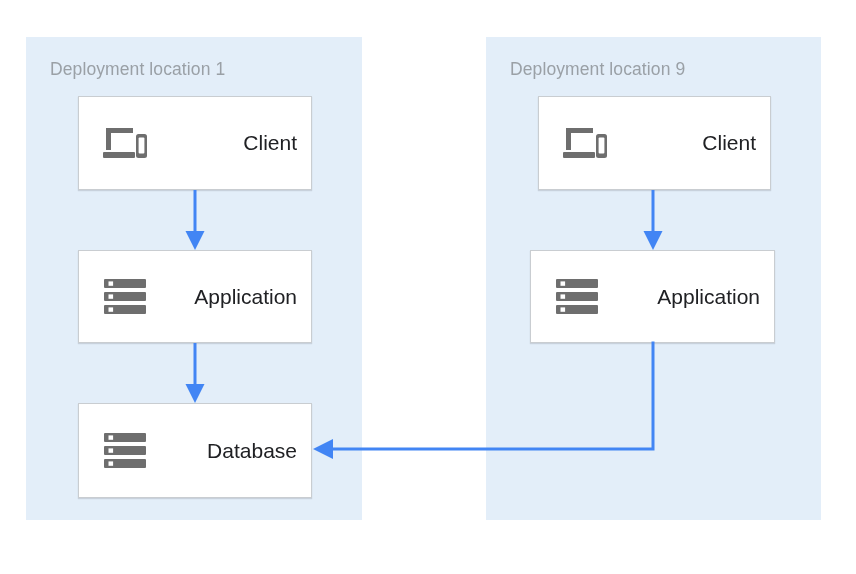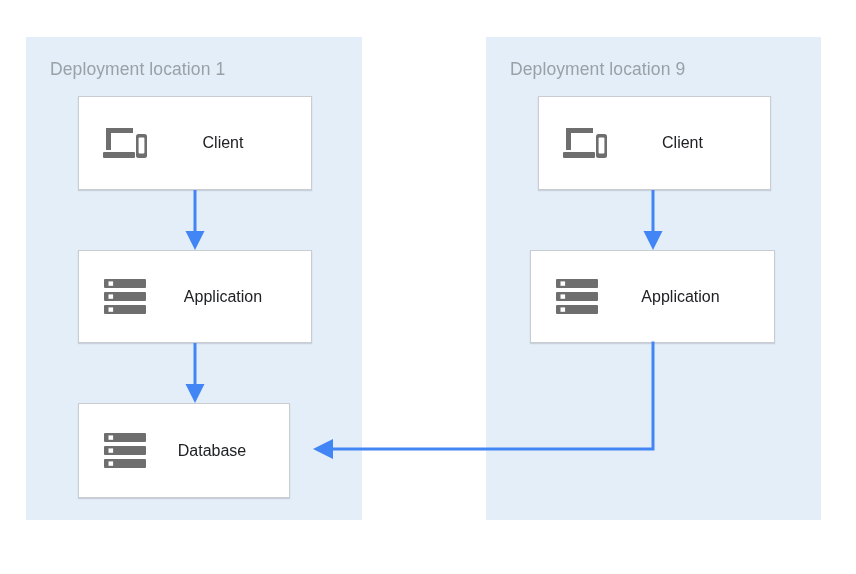--- a/index.html
+++ b/index.html
@@ -54,31 +54,31 @@
     flex: 0 0 auto;
     width: 48px;
     height: 48px;
     margin-left: 22px;
     display: flex;
     align-items: center;
     justify-content: center;
   }
   .node-label {
     flex: 1 1 auto;
-    text-align: center;
-    font-size: 16px;
+    text-align: right;
+    font-size: 21px;
     color: #202124;
     padding-right: 14px;
     white-space: nowrap;
   }
 
   
   #node-client-1 { left: 78px;  top: 96px;  width: 234px; height: 94px; }
   #node-app-1    { left: 78px;  top: 250px; width: 234px; height: 93px; }
-  #node-db-1     { left: 78px;  top: 403px; width: 212px; height: 95px; }
+  #node-db-1     { left: 78px;  top: 403px; width: 234px; height: 95px; }
   #node-client-2 { left: 538px; top: 96px;  width: 233px; height: 94px; }
   #node-app-2    { left: 530px; top: 250px; width: 245px; height: 93px; }
 
   
   #connectors {
     position: absolute;
     left: 0;
     top: 0;
     width: 856px;
     height: 574px;

